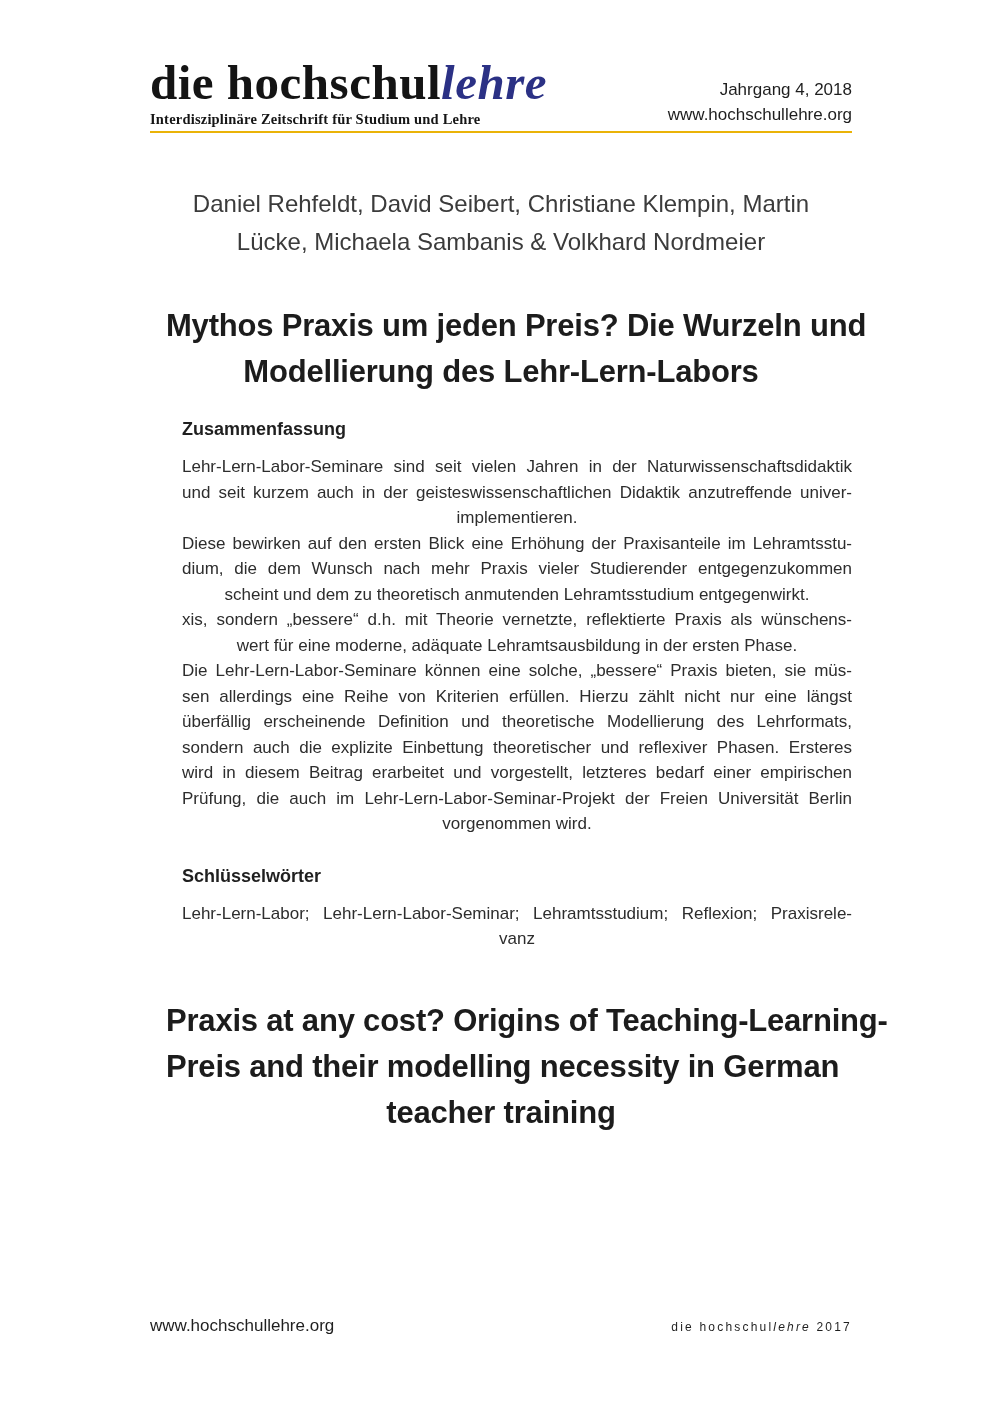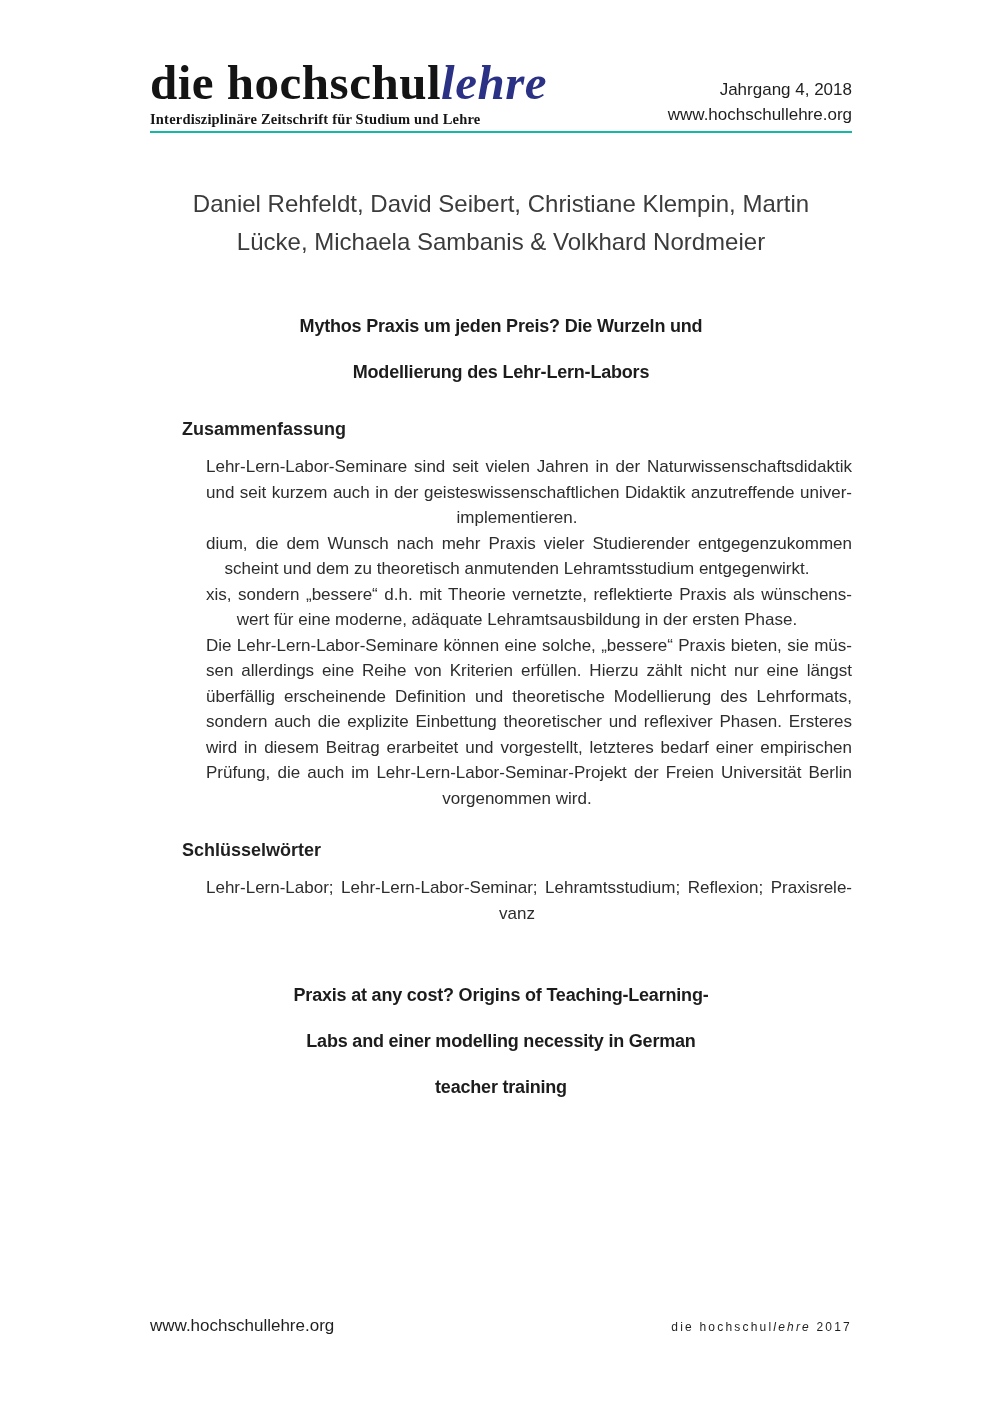--- a/index.html
+++ b/index.html
@@ -23,21 +23,21 @@
     position: relative;
   }
 
   
   .journal-header {
     display: flex;
     justify-content: space-between;
     align-items: flex-end;
     padding-top: 58px;
     padding-bottom: 3px;
-    border-bottom: 2px solid #14b8a6;
+    border-bottom: 2px solid #eab308;
   }
   .logo-line {
     font-family: "Liberation Serif", "DejaVu Serif", serif;
     font-weight: 700;
     font-size: 49px;
     line-height: 1.0;
     letter-spacing: 0.5px;
     color: #141414;
     white-space: nowrap;
   }
@@ -65,21 +65,21 @@
     margin-top: 52px;
     font-size: 24px;
     line-height: 38px;
     color: #3b3b3b;
   }
   .authors .line { white-space: nowrap; }
 
   
   .article-title {
     margin: 16px;
-    font-size: 18px;
+    font-size: 31px;
     line-height: 46px;
     font-weight: 700;
     color: #1c1c1c;
     letter-spacing: -0.2px;
   }
   .article-title .line { white-space: nowrap; }
   .title-de { margin-top: 42px; }
   .title-en { margin-top: 46px; }
 
   
@@ -92,21 +92,21 @@
   }
   .kw-heading { margin-top: 27px; }
   .paras, .keywords {
     margin-top: 13px;
     font-size: 17px;
     line-height: 25.5px;
     color: #2d2d2d;
   }
   .para { margin: 0; }
   .line { text-align: center; }
-  .just { text-align: justify; text-align-last: justify; margin-left: 24px; }
+  .just { text-align: justify; text-align-last: justify; }
 
   
   .page-footer {
     position: absolute;
     left: 150px;
     right: 148px;
     top: 1316px;
     display: flex;
     justify-content: space-between;
     align-items: baseline;
@@ -147,20 +147,21 @@
 
     <section class="abstract-block">
       <div class="sec-heading">Zusammenfassung</div>
       <div class="paras">
           <div class="para">
             <div class="line just">Lehr-Lern-Labor-Seminare sind seit vielen Jahren in der Naturwissenschaftsdidaktik</div>
             <div class="line just">und seit kurzem auch in der geisteswissenschaftlichen Didaktik anzutreffende univer-</div>
             <div class="line">implementieren.</div>
           </div>
           <div class="para">
+            <div class="line just">Diese bewirken auf den ersten Blick eine Erhöhung der Praxisanteile im Lehramtsstu-</div>
             <div class="line just">dium, die dem Wunsch nach mehr Praxis vieler Studierender entgegenzukommen</div>
             <div class="line">scheint und dem zu theoretisch anmutenden Lehramtsstudium entgegenwirkt.</div>
           </div>
           <div class="para">
             <div class="line just">xis, sondern „bessere“ d.h. mit Theorie vernetzte, reflektierte Praxis als wünschens-</div>
             <div class="line">wert für eine moderne, adäquate Lehramtsausbildung in der ersten Phase.</div>
           </div>
           <div class="para">
             <div class="line just">Die Lehr-Lern-Labor-Seminare können eine solche, „bessere“ Praxis bieten, sie müs-</div>
             <div class="line just">sen allerdings eine Reihe von Kriterien erfüllen. Hierzu zählt nicht nur eine längst</div>
@@ -174,21 +175,21 @@
 
       <div class="sec-heading kw-heading">Schlüsselwörter</div>
       <div class="keywords">
           <div class="line just">Lehr-Lern-Labor; Lehr-Lern-Labor-Seminar; Lehramtsstudium; Reflexion; Praxisrele-</div>
           <div class="line">vanz</div>
         </div>
     </section>
 
     <h1 class="article-title title-en">
         <div class="line">Praxis at any cost? Origins of Teaching-Learning-</div>
-        <div class="line">Labs and einer modelling necessity in German</div>
+        <div class="line">Preis and their modelling necessity in German</div>
         <div class="line">teacher training</div>
       </h1>
   </main>
 
   <footer class="page-footer">
     <div class="footer-left">www.hochschullehre.org</div>
     <div class="footer-right">
       <span>die hochschul</span><span class="it">lehre</span>
       <span>2017</span>
     </div>

